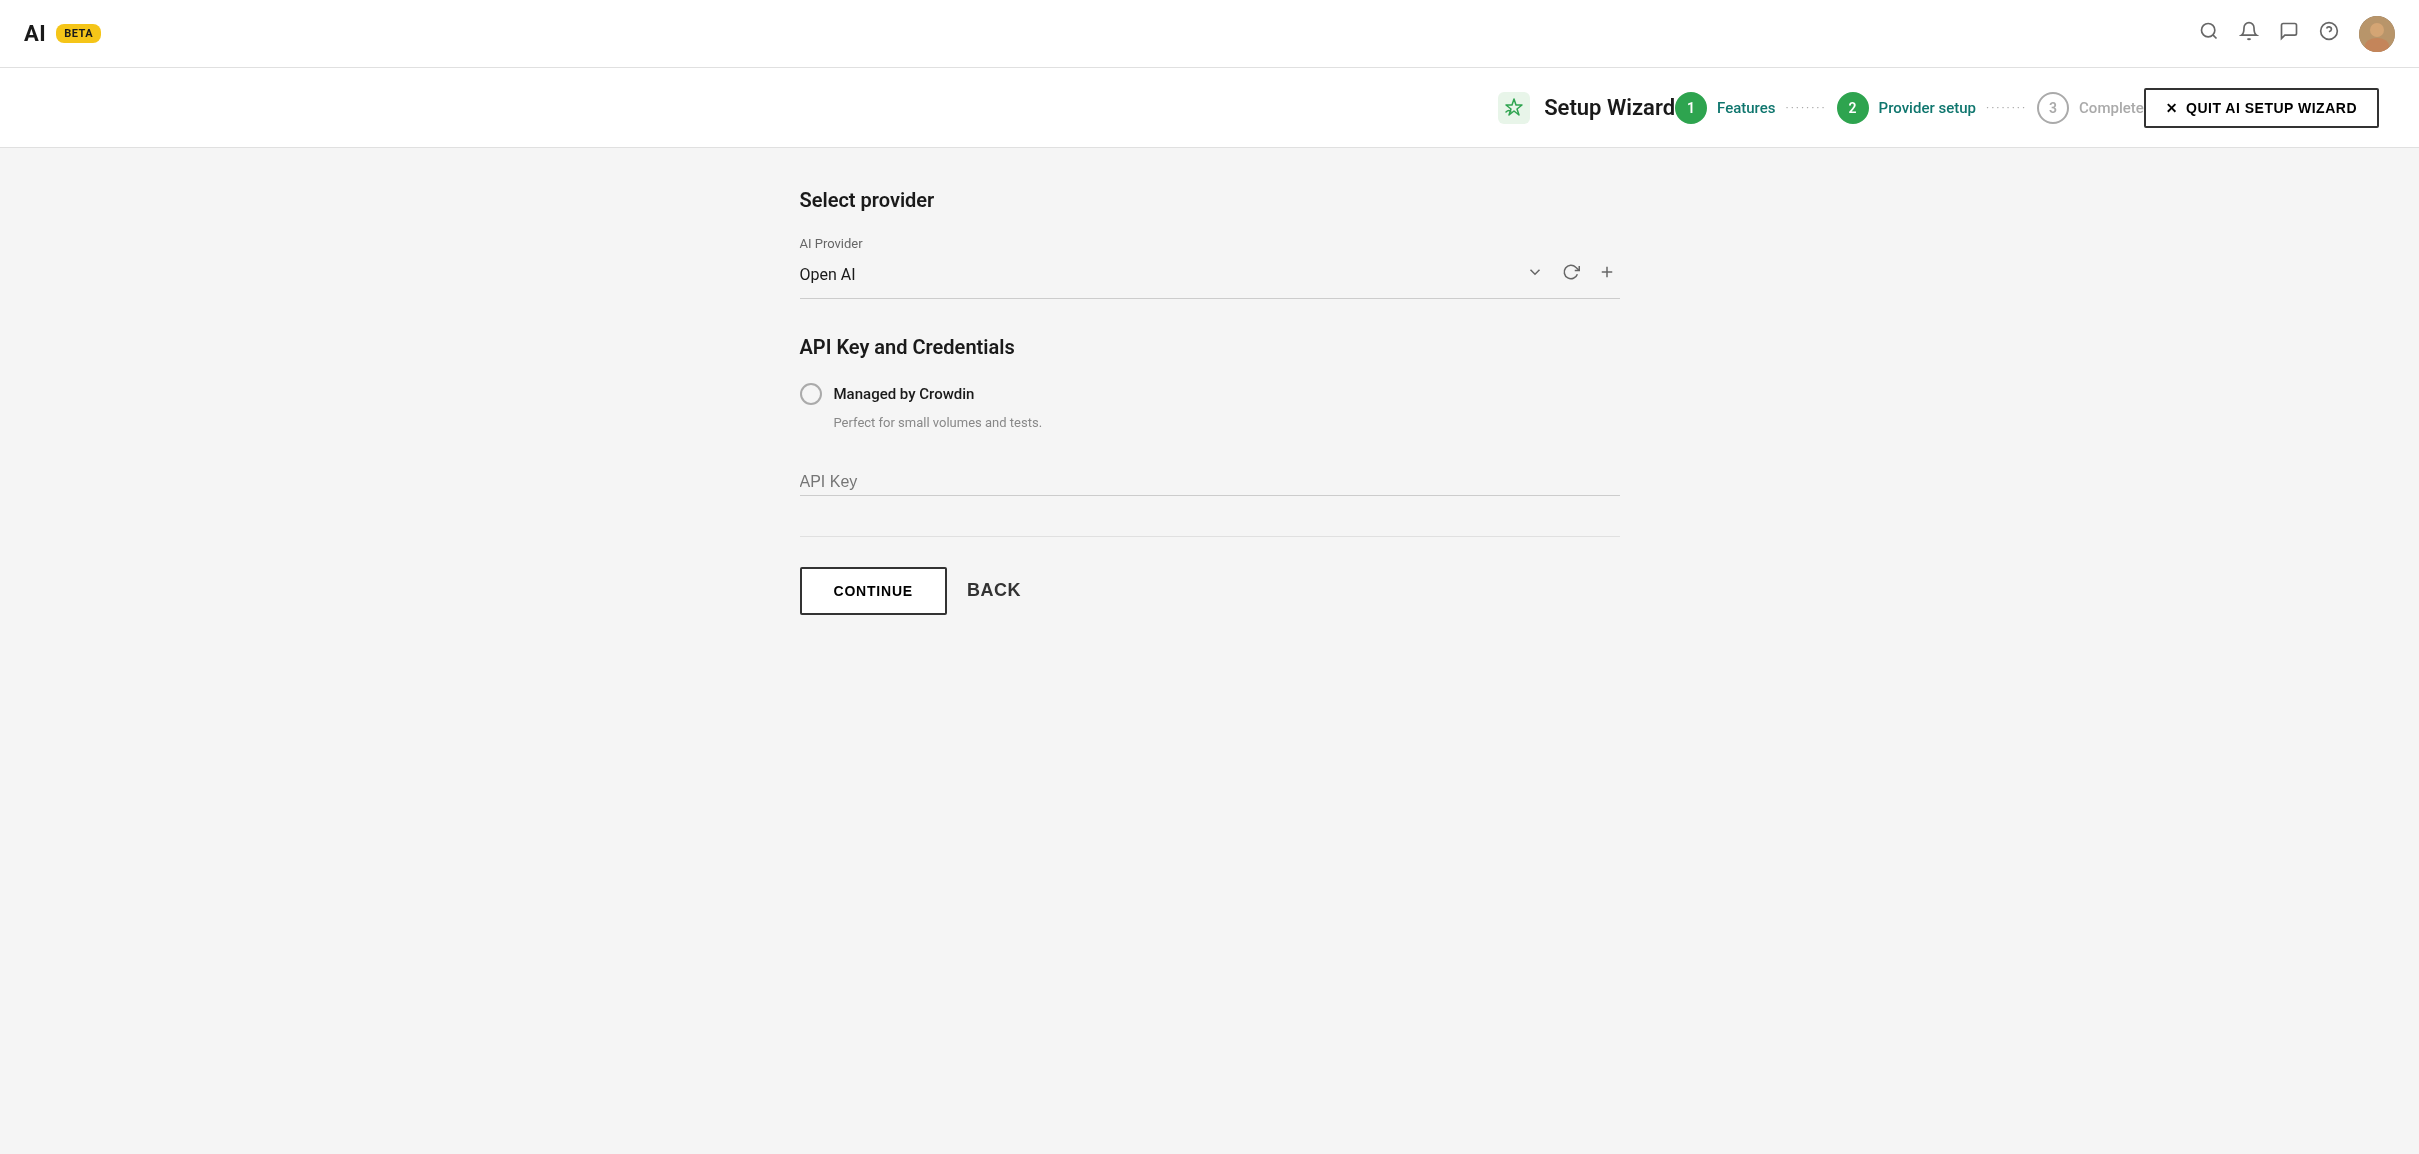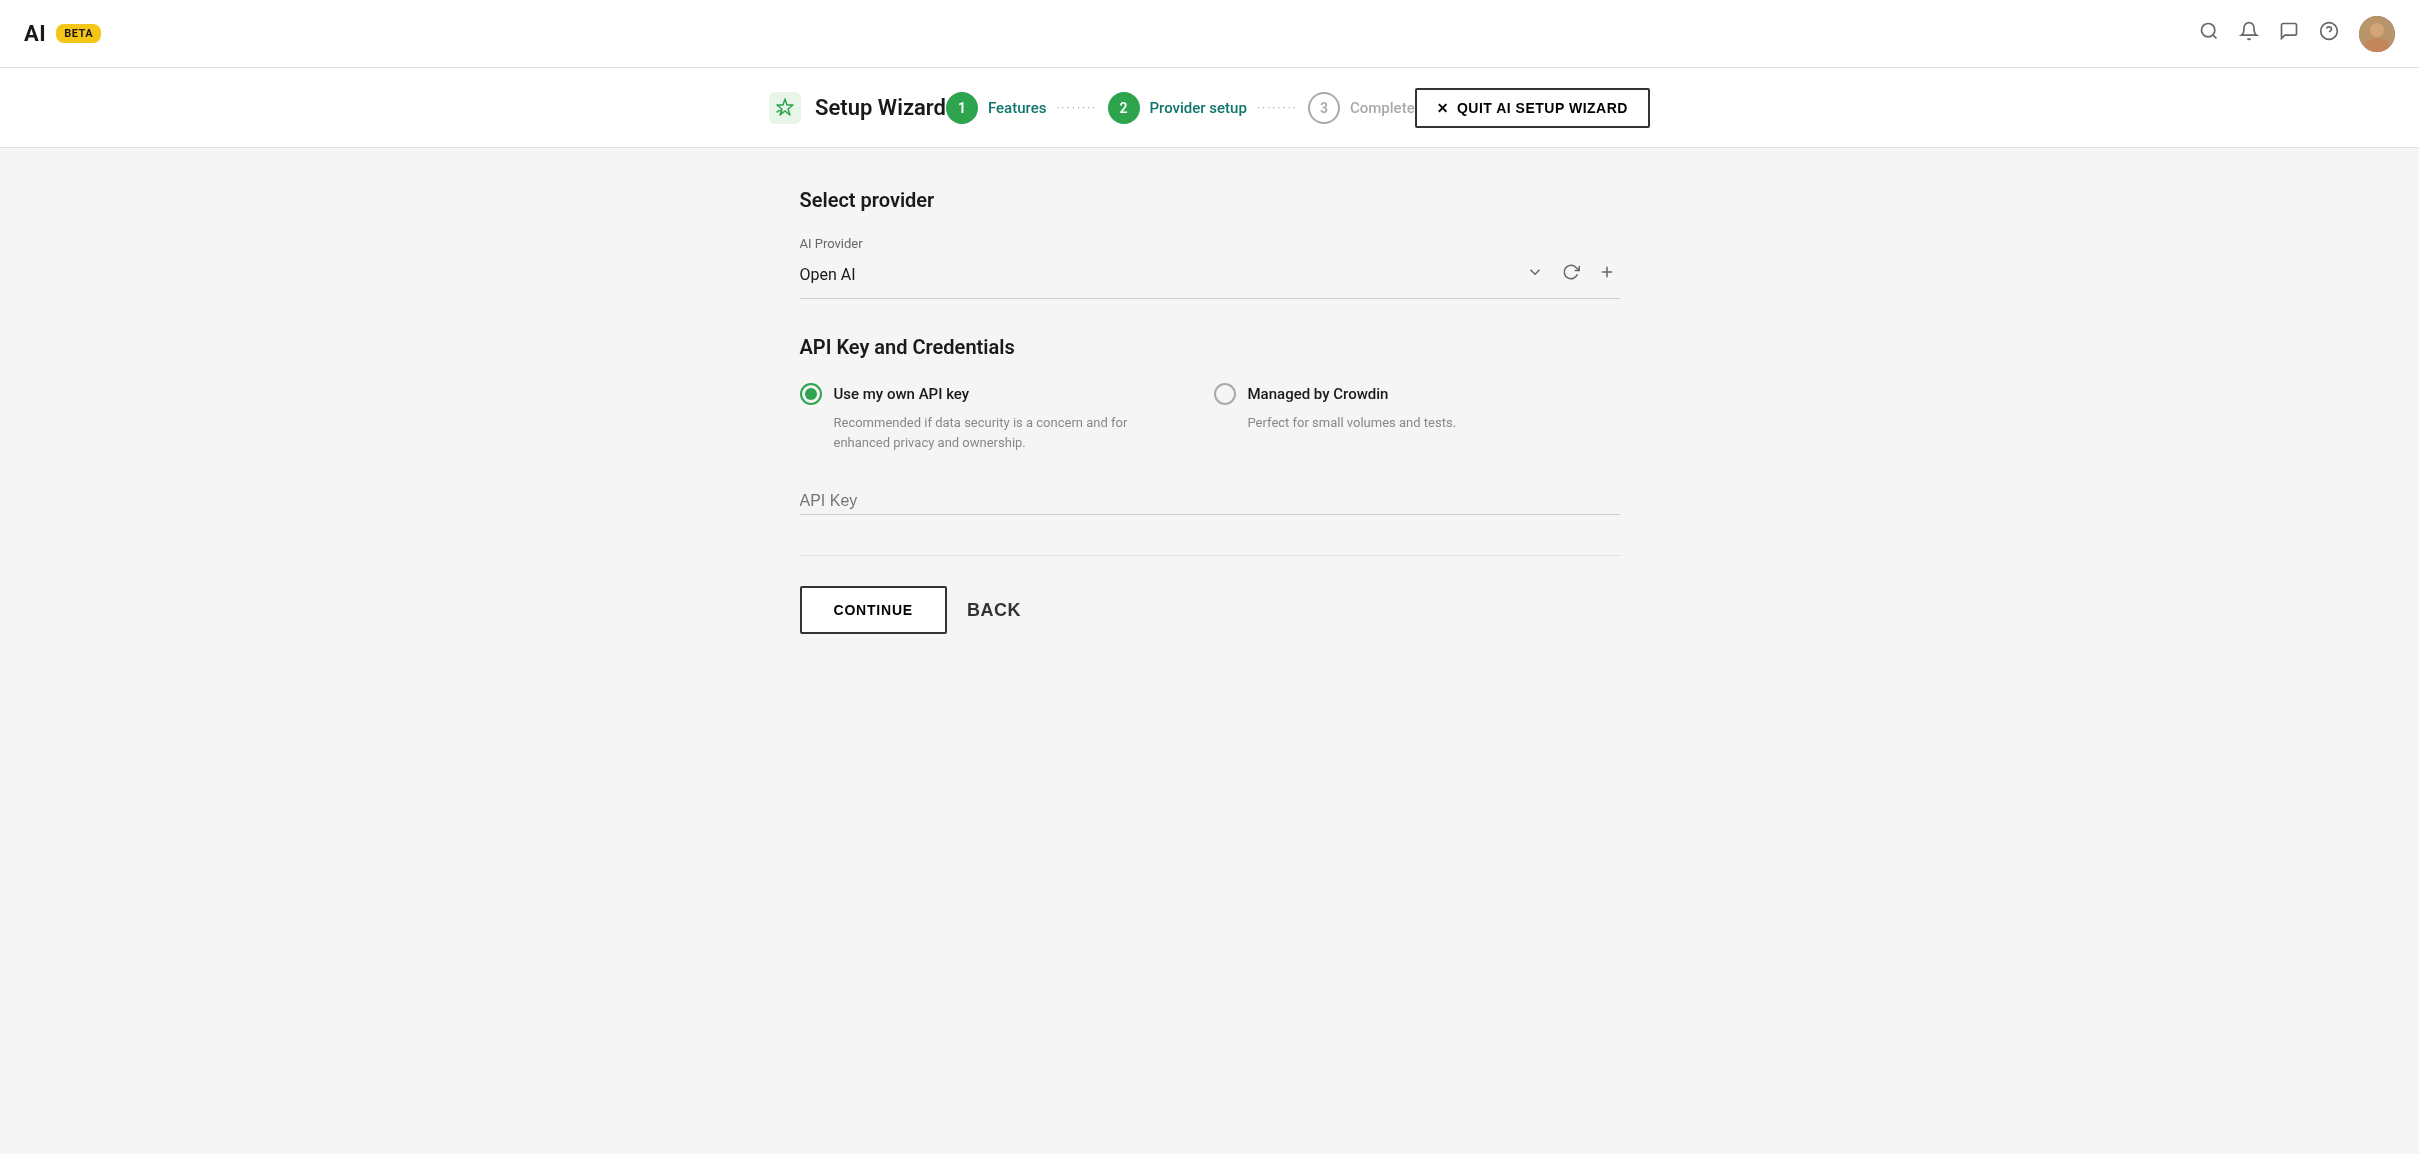--- a/index.html
+++ b/index.html
@@ -65,21 +65,21 @@
     }
 
     
     .wizard-header {
       background: #fff;
       border-bottom: 1px solid #e0e0e0;
       height: 80px;
       display: flex;
       align-items: center;
       padding: 0 40px;
-      justify-content: center;
+      justify-content: flex-end;
     }
     .wizard-title {
       display: flex;
       align-items: center;
       gap: 14px;
       font-size: 22px;
       font-weight: 600;
       color: #1a1a1a;
     }
 
@@ -409,27 +409,20 @@
         </button>
       </div>
     </div>
   </div>
 
   <div class="api-section">
     <h2 class="section-title">API Key and Credentials</h2>
 
     <div class="radio-options">
 
-      <div class="radio-option">
-        <div class="radio-row">
-          <div class="radio-circle selected"></div>
-          <span class="radio-label">Use my own API key</span>
-        </div>
-        <div class="radio-desc">Recommended if data security is a concern and for enhanced privacy and ownership.</div>
-      </div>
 
       <div class="radio-option">
         <div class="radio-row">
           <div class="radio-circle unselected"></div>
           <span class="radio-label">Managed by Crowdin</span>
         </div>
         <div class="radio-desc">Perfect for small volumes and tests.</div>
       </div>
     </div>
 

